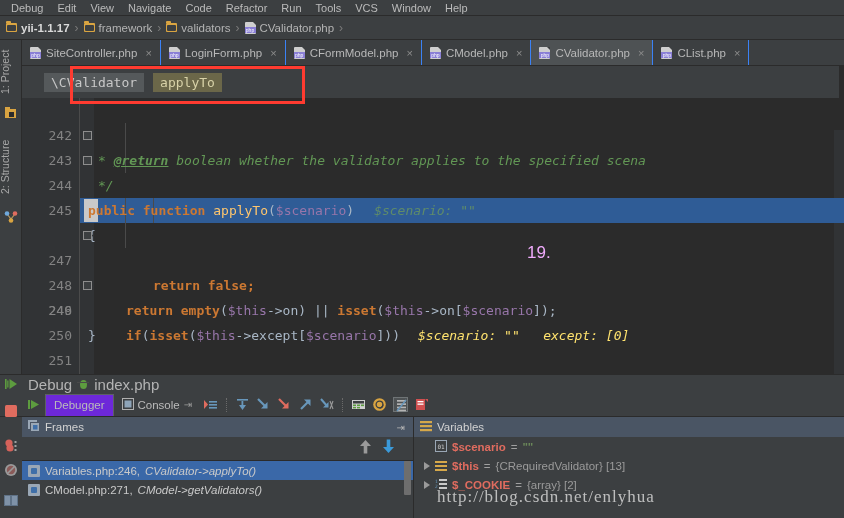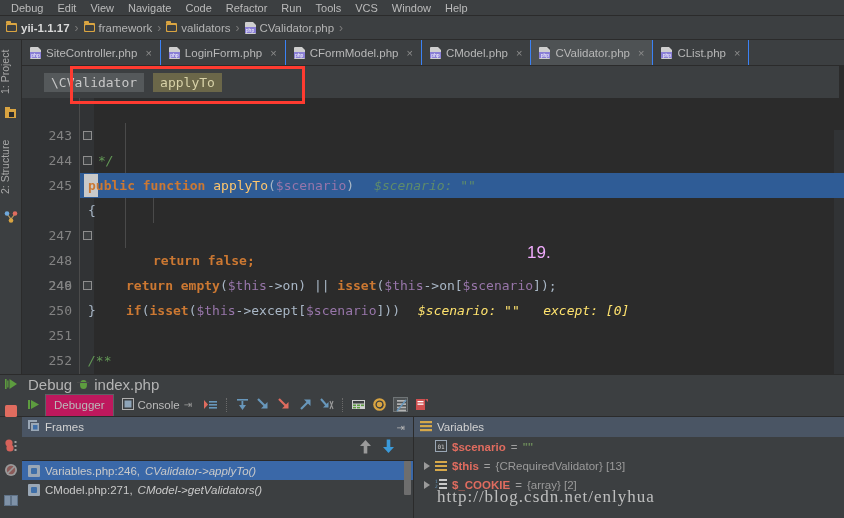--- a/index.html
+++ b/index.html
@@ -172,21 +172,21 @@
     background:#4a4a4a;
   }
   .dbgtoolbar {
     height:24px; display:flex; align-items:center; padding-left:24px; gap:0;
     background:#3c3f41; border-bottom:1px solid #2b2b2b;
   }
   .dtab {
     display:flex; align-items:center; gap:4px; padding:2px 8px;
     font-size:11.5px; color:#bbbbbb; height:22px;
   }
-  .dtab.active { background:#be185d; border:1px solid #5c6164; border-bottom:none; }
+  .dtab.active { background:#6d28d9; border:1px solid #5c6164; border-bottom:none; }
   .tbsep { width:1px; height:14px; border-left:1px dotted #6a6a6a; margin:0 5px; }
   .tbico { width:15px; height:15px; margin:0 3px; position:relative; }
 
   .dbgbody { position:absolute; left:0; top:42px; right:0; bottom:0; display:flex; }
   .dbgstrip { width:22px; background:#3c3f41; position:relative; }
   .framespane {
     width:392px; background:#3c3f41; position:relative;
     border-right:1px solid #2b2b2b;
   }
   .panehdr {
@@ -356,20 +356,24 @@
 
       <div class="indentguide" style="left:103px;top:25px;height:50px;"></div>
       <div class="indentguide" style="left:103px;top:100px;height:50px;"></div>
       <div class="indentguide" style="left:131px;top:100px;height:25px;"></div>
 
       <div class="foldmark" style="top:33px;"></div>
       <div class="foldmark" style="top:58px;"></div>
       <div class="foldmark" style="top:133px;"></div>
       <div class="foldmark" style="top:183px;"></div>
 
+      <div class="codeline">
+        <span class="lnum">242</span>
+        <span class="ctext"><span class="cmt">* </span><span class="cmttag">@return</span><span class="cmt"> boolean whether the validator applies to the specified scena</span></span>
+      </div>
 
       <div class="codeline">
         <span class="lnum">243</span>
         <span class="ctext cmt">*/</span>
       </div>
 
       <div class="codeline">
         <span class="lnum">244</span>
         <span class="ctext" style="left:66px;"><span class="kw">public function </span><span class="fn">applyTo</span><span class="punc">(</span><span class="var">$scenario</span><span class="punc">)</span><span class="hint" style="margin-left:20px;">$scenario: ""</span></span>
       </div>

